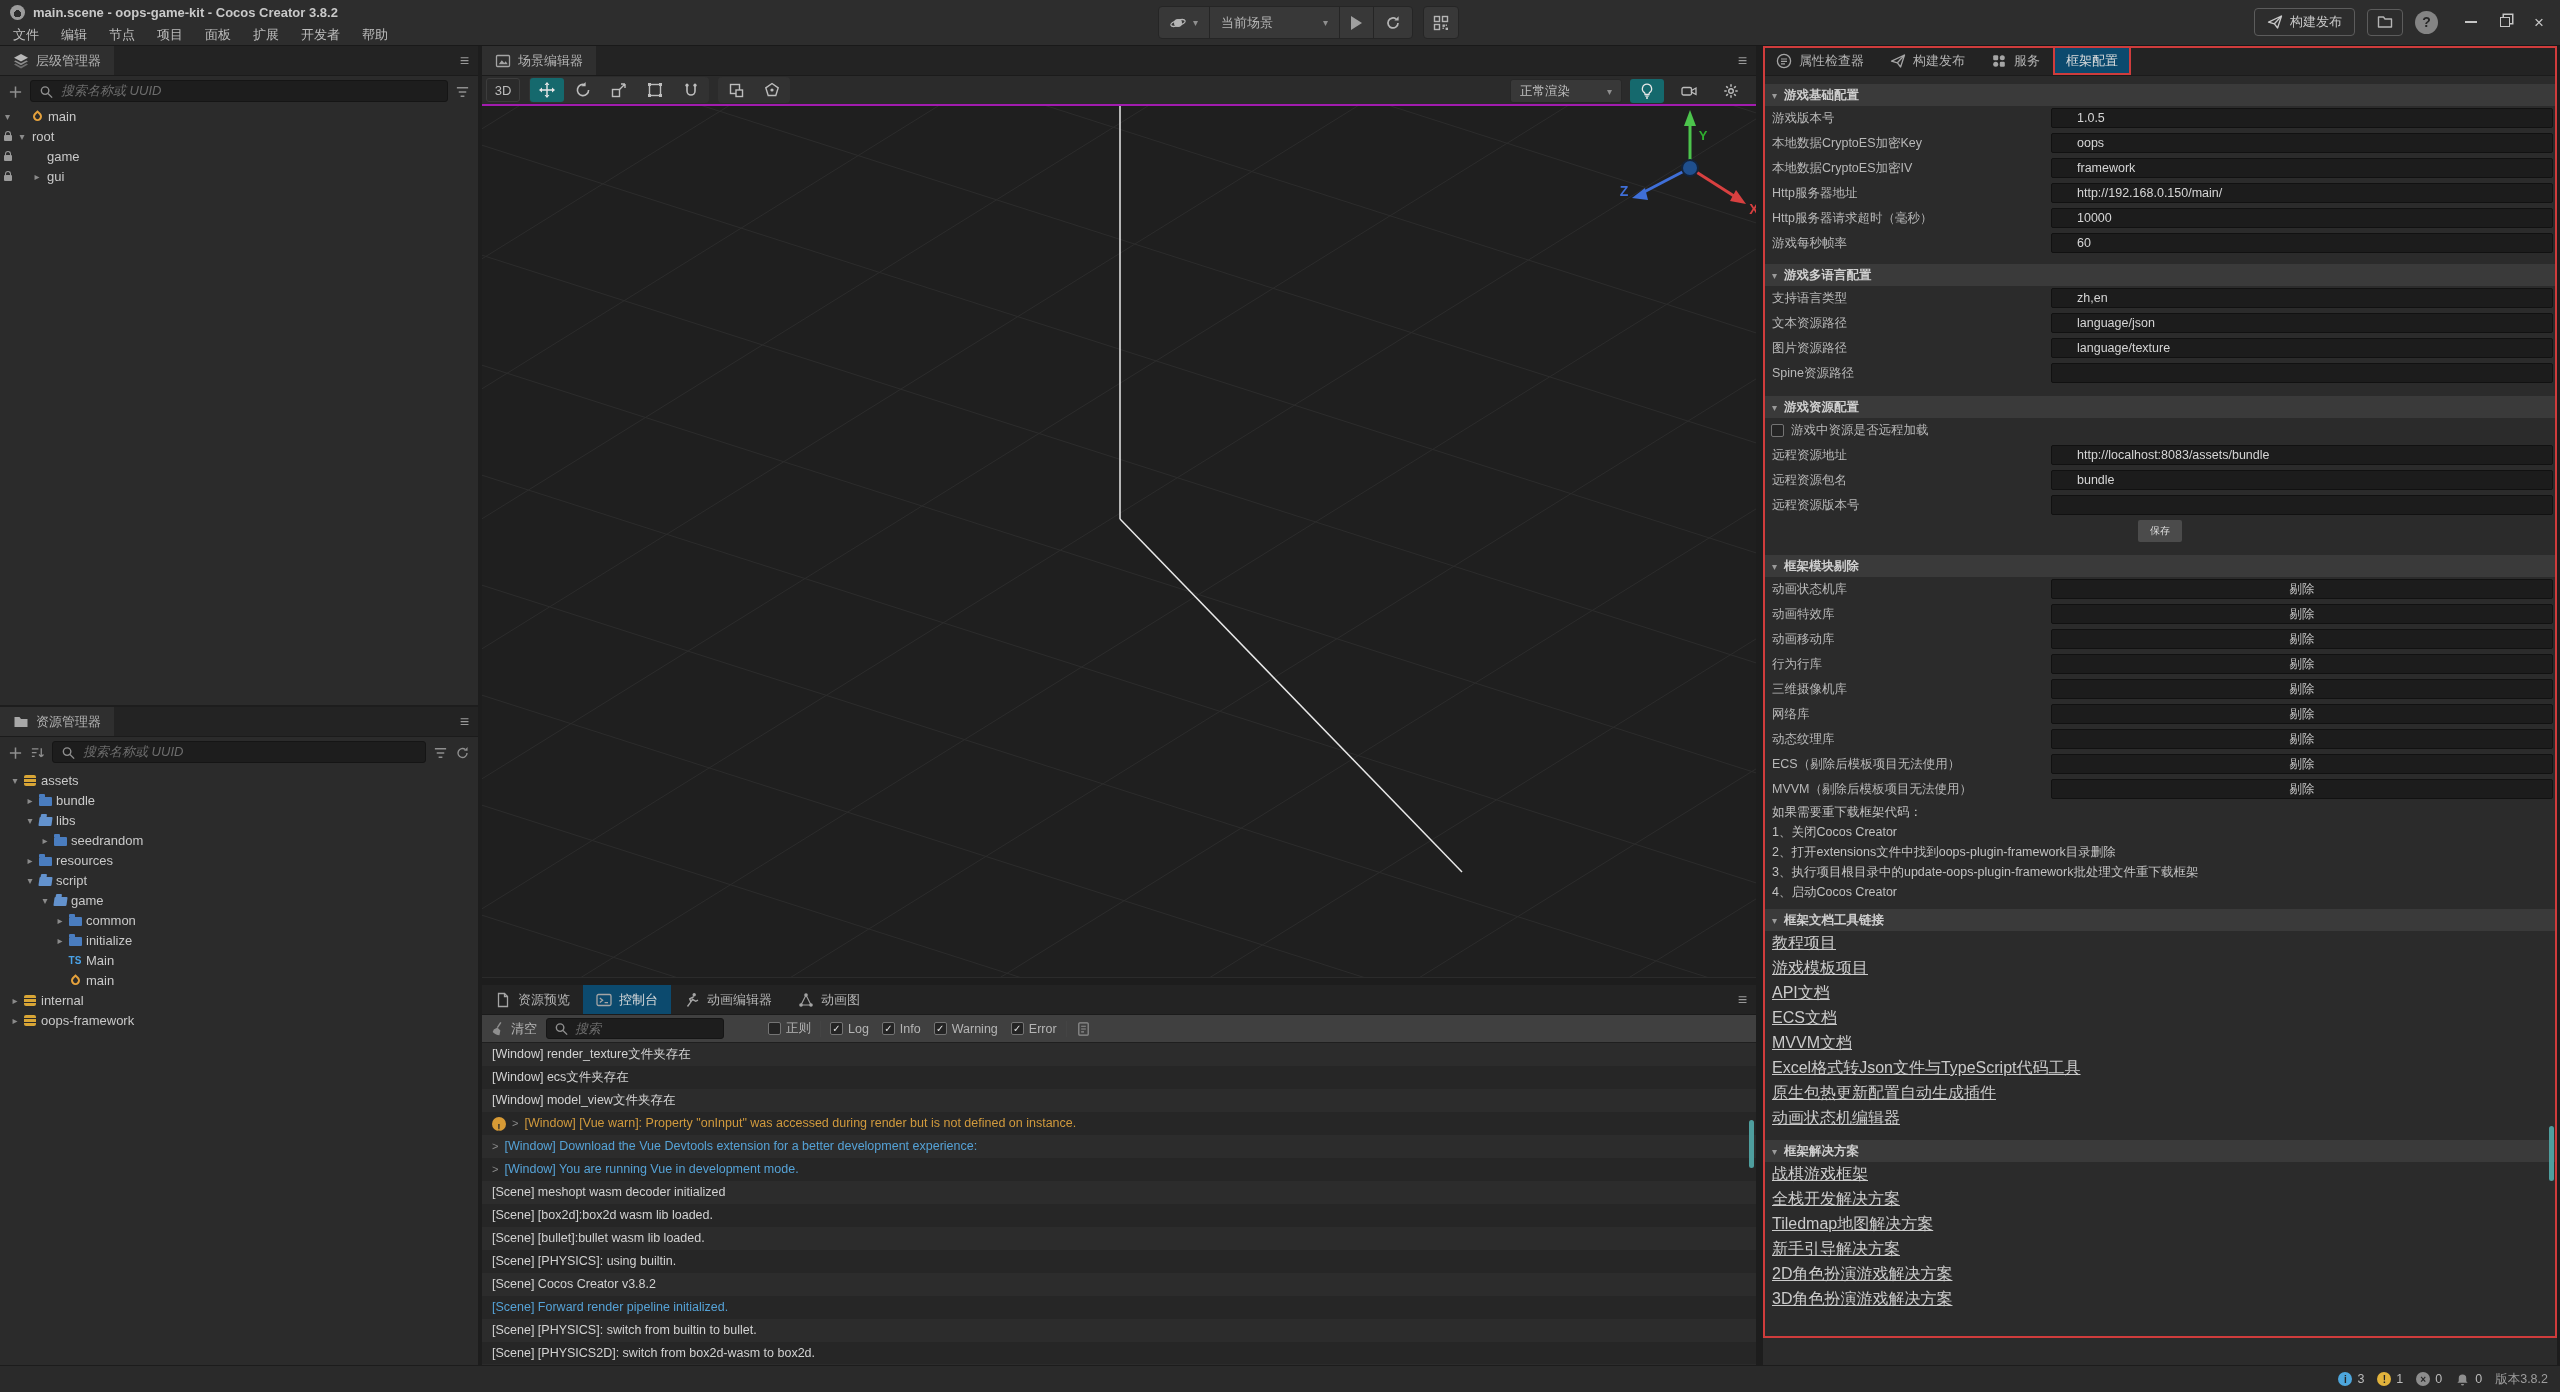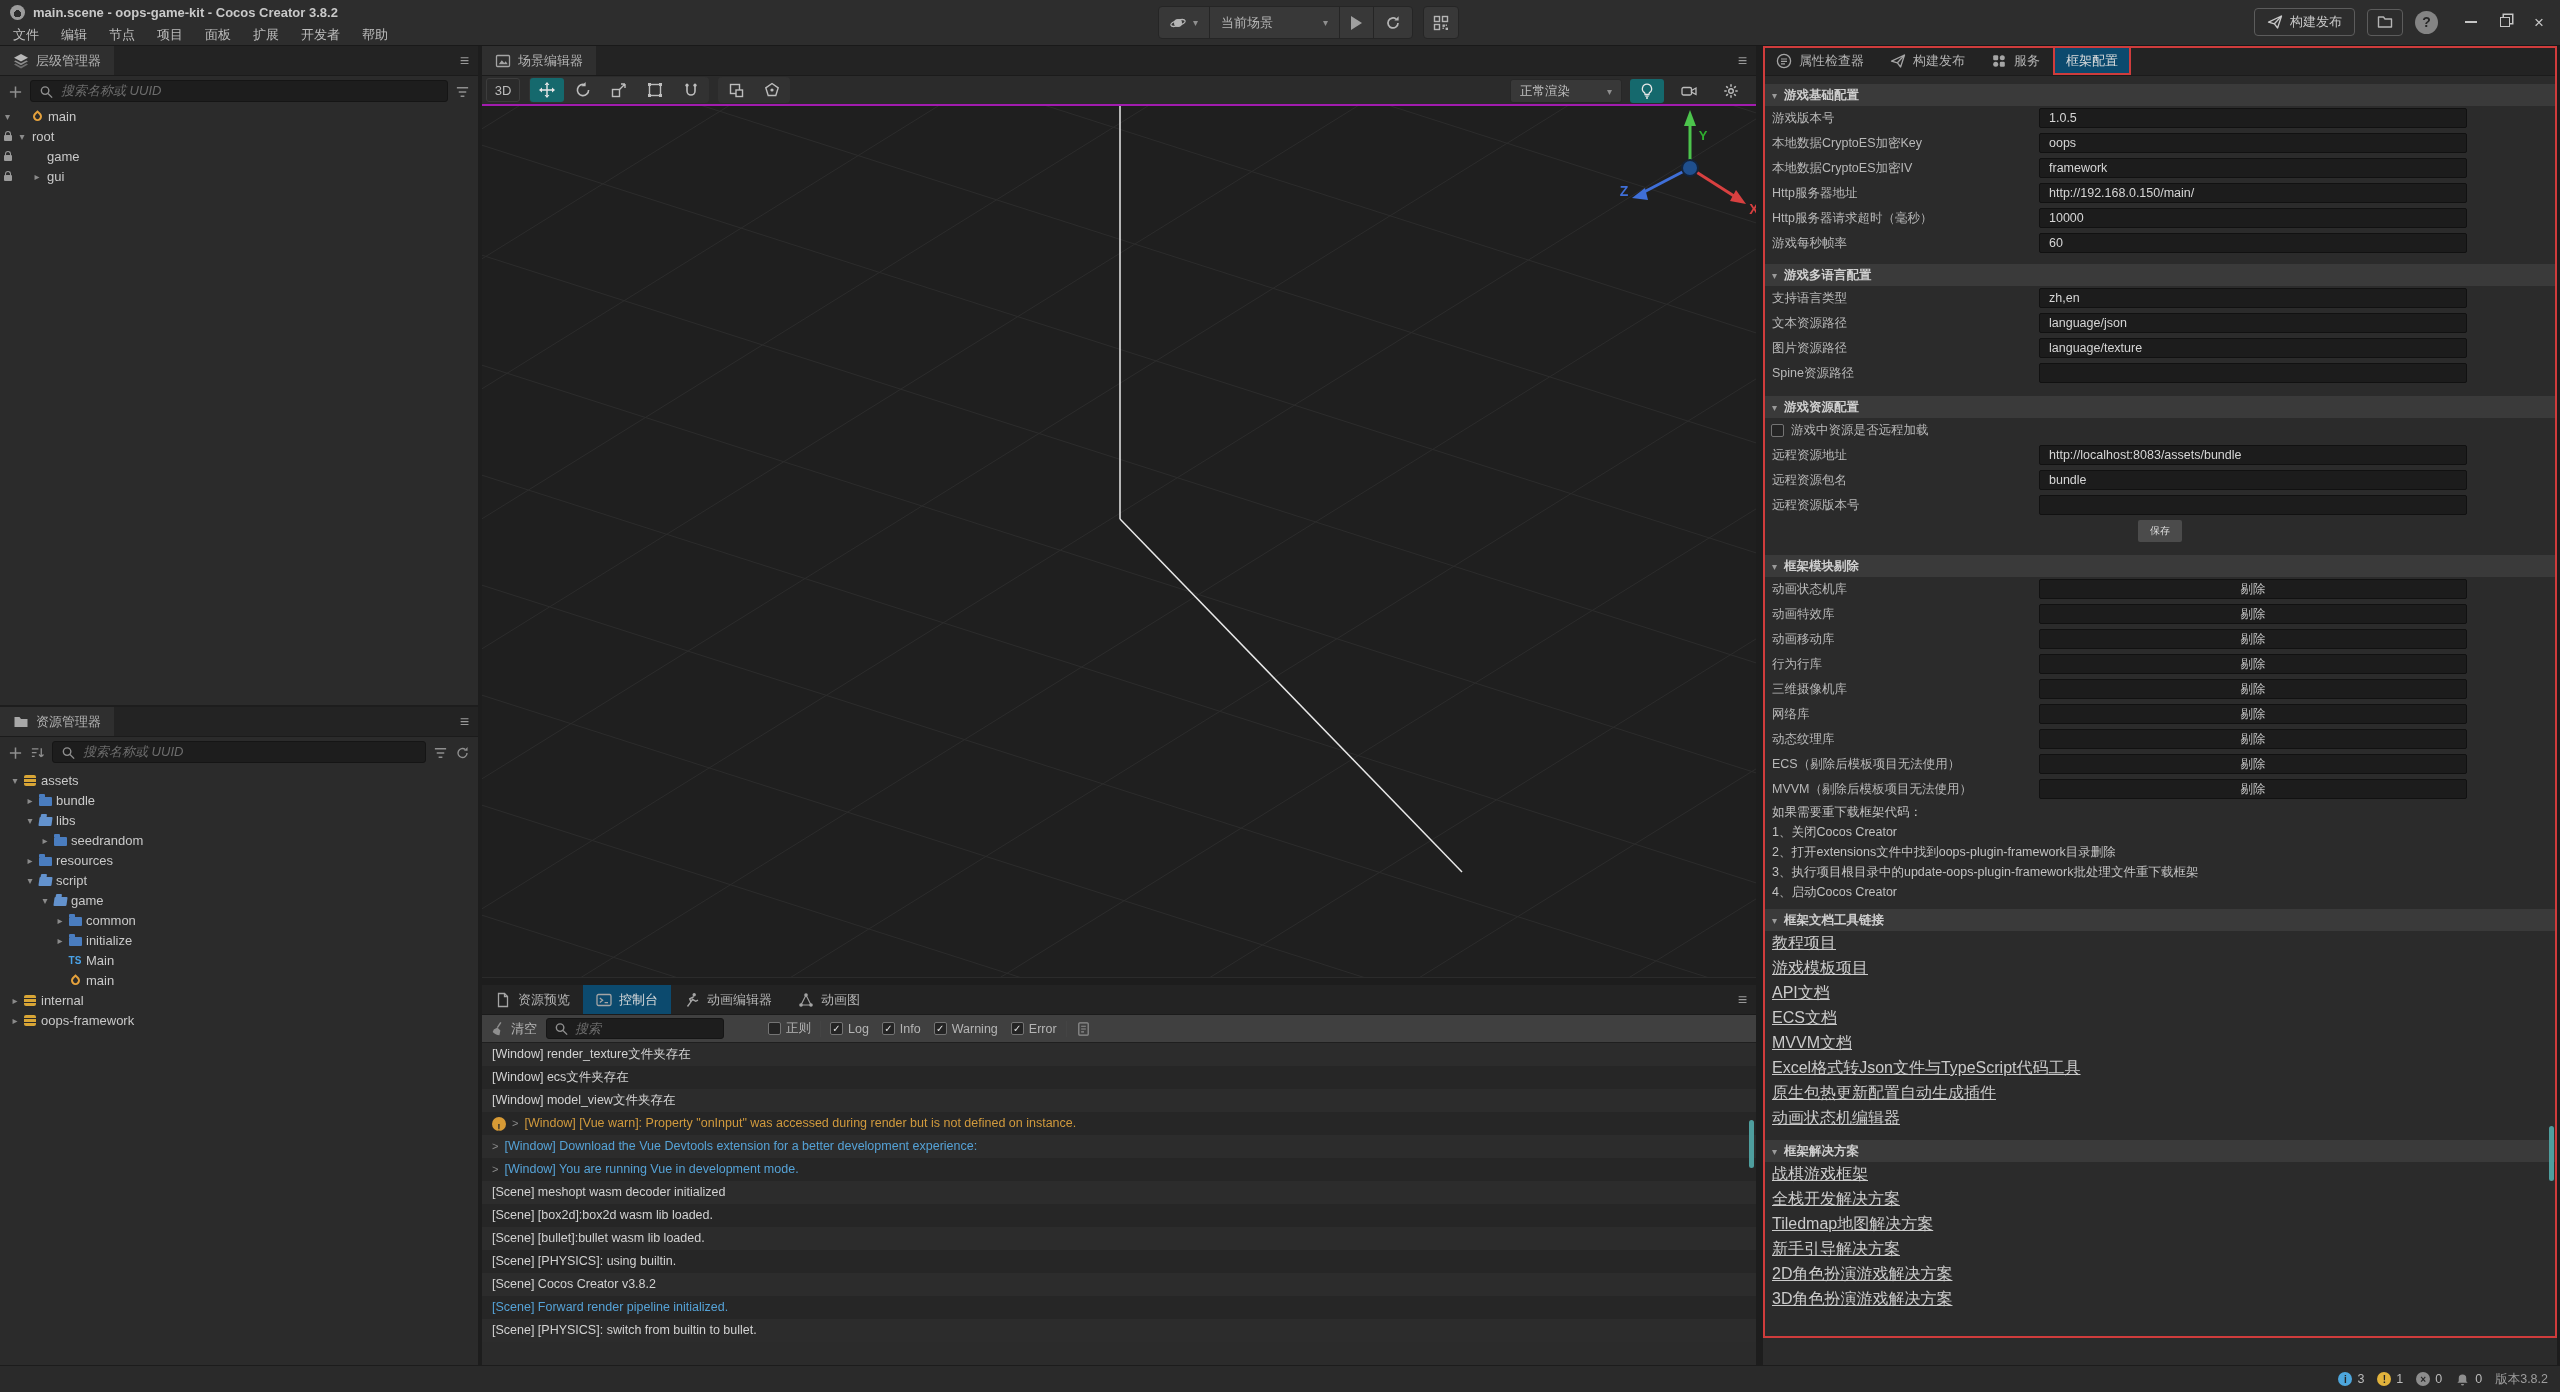--- a/index.html
+++ b/index.html
@@ -90,21 +90,21 @@
   .warnbadge{width:14px;height:14px;border-radius:50%;background:#d79a35;color:#2b2b2b;font-weight:bold;font-size:10px;display:inline-grid;place-items:center;flex:none}
   .thumb{position:absolute;width:5px;border-radius:3px;background:#4e9e9e}
 
   
   .rp-redbox{position:absolute;left:1763px;top:46px;width:794px;height:1292px;border:2px solid #cf3c3c;pointer-events:none;z-index:5}
   .rp{left:1763px;top:46px;width:794px;height:1319px}
   .sec-h{height:22px;background:#3a3a3a;display:flex;align-items:center;padding:0 9px;gap:7px;font-weight:bold;color:#cfcfcf;font-size:12.5px}
   .sec-h .caret{font-size:10px;color:#9a9a9a;font-weight:normal}
   .frow{height:25px;position:relative}
   .frow .lbl{position:absolute;left:9px;top:4px;color:#b8b8b8;font-size:12.5px;white-space:nowrap}
-  .frow .val{position:absolute;left:276px;top:2px;width:428px;height:20px;background:#1c1c1c;border:1px solid #111;border-radius:2px;color:#d6d6d6;font-size:12.5px;line-height:18px;padding:0 9px;overflow:hidden;white-space:nowrap}
+  .frow .val{position:absolute;left:288px;top:2px;width:502px;height:20px;background:#1c1c1c;border:1px solid #111;border-radius:2px;color:#d6d6d6;font-size:12.5px;line-height:18px;padding:0 25px;overflow:hidden;white-space:nowrap}
   .frow .cull{text-align:center;color:#c3c3c3}
   .cbrow{height:25px;display:flex;align-items:center;gap:7px;padding-left:8px;color:#b8b8b8;font-size:12.5px}
   .saverow{height:26px;display:grid;place-items:center}
   .save-btn{min-width:44px;height:22px;background:#4b4b4b;border-radius:2px;display:grid;place-items:center;color:#ddd;font-size:10px;padding:0 8px}
   .noteline{height:20px;line-height:20px;padding-left:9px;font-size:12.5px;color:#c2c2c2;white-space:nowrap}
   .linkrow{height:25px;display:flex;align-items:center;padding-left:9px}
   .linkrow a{color:#cbcbcb;text-decoration:underline;font-size:16px;cursor:pointer}
 
   
   .statusbar{position:absolute;left:0;top:1365px;width:2560px;height:27px;background:#2a2a2a;border-top:1px solid #1c1c1c;display:flex;align-items:center;justify-content:flex-end;gap:13px;padding-right:12px}
@@ -710,20 +710,23 @@
       </div>
       <div class="logrow odd">
         <span class="logtext lv-log">[Scene] Cocos Creator v3.8.2</span>
       </div>
       <div class="logrow even">
         <span class="logtext lv-info">[Scene] Forward render pipeline initialized.</span>
       </div>
       <div class="logrow odd">
         <span class="logtext lv-log">[Scene] [PHYSICS]: switch from builtin to bullet.</span>
       </div>
+      <div class="logrow even">
+        <span class="logtext lv-log">[Scene] [PHYSICS2D]: switch from box2d-wasm to box2d.</span>
+      </div>
     </div>
   <div class="thumb" style="right:2px;top:135px;height:48px"></div>
 </section>
 
 <section class="panel rp">
   <div class="tabstrip" id="rp-tabs">
       <div class="tab">
         <i class="svg tabicon">
           <svg width="16" height="16" viewBox="0 0 16 16">
             <circle cx="8" cy="8" r="6.6" fill="none" stroke="currentColor" stroke-width="1.3"></circle>

